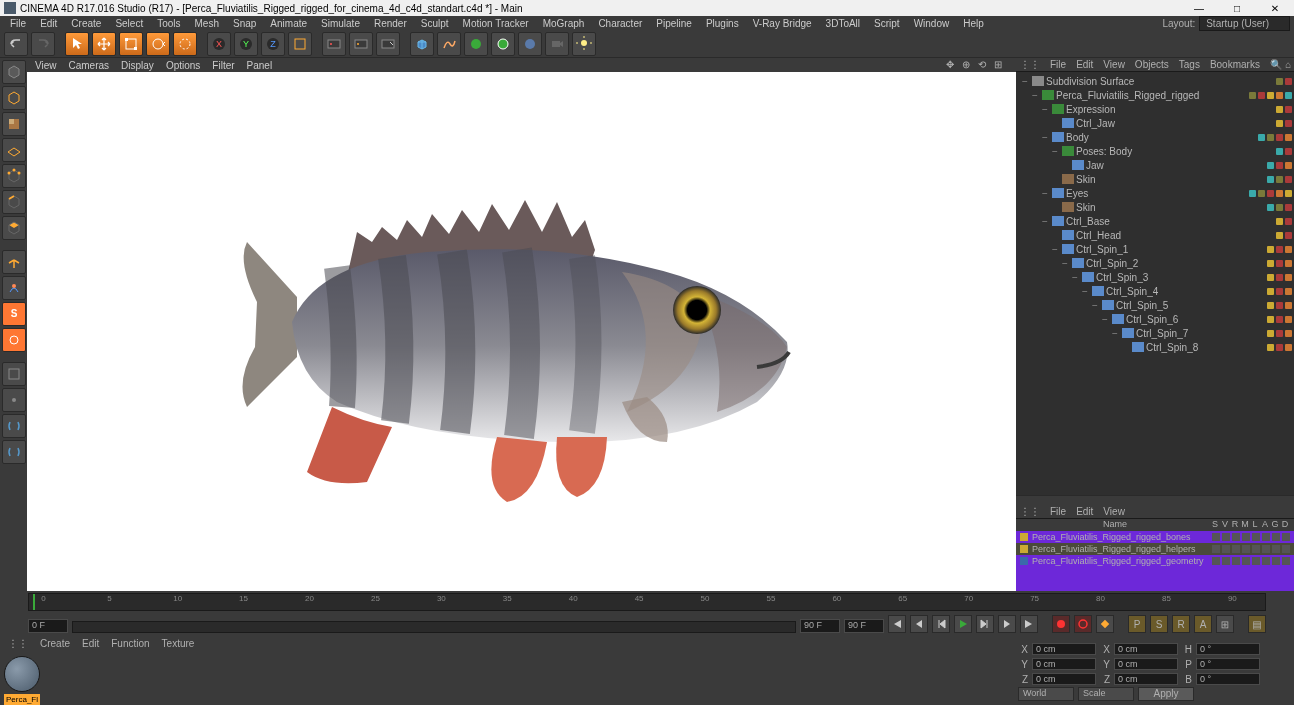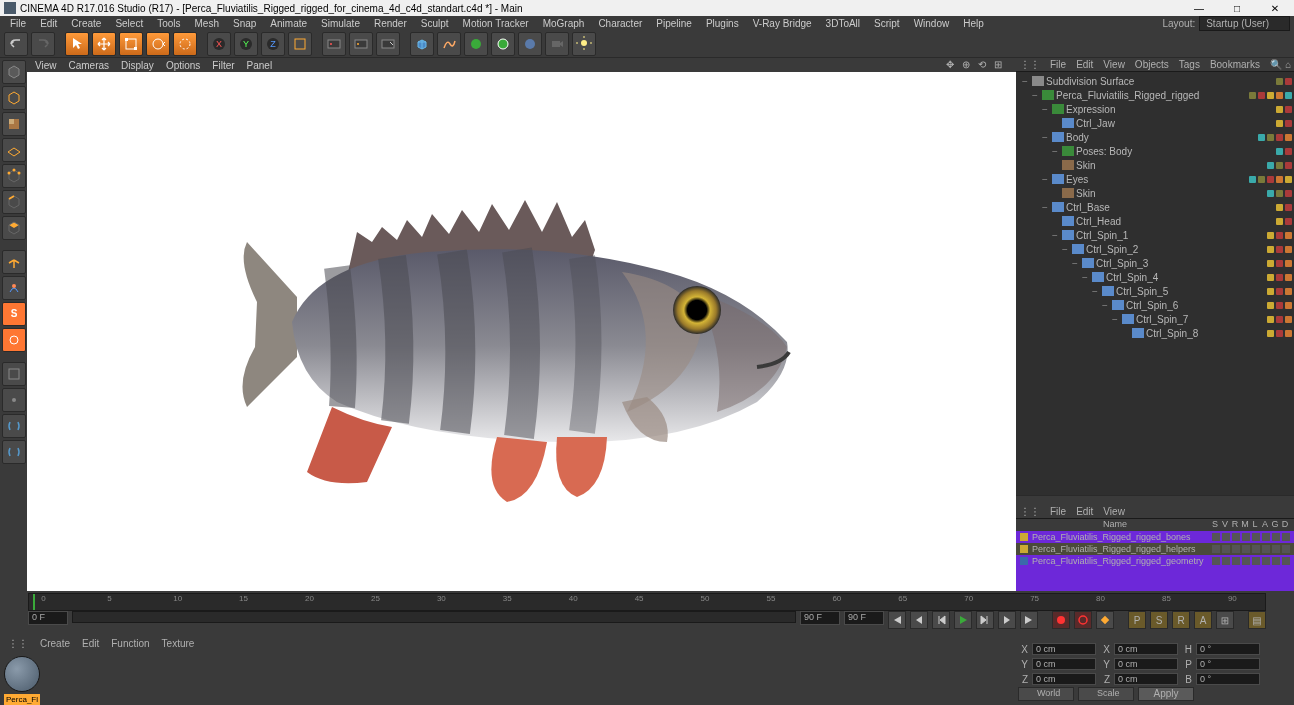--- a/index.html
+++ b/index.html
@@ -68,40 +68,40 @@
 .layer-row .flags { display: flex; gap: 2px; }
 .layer-row .flags span { width: 8px; height: 8px; background: #555; }
 
 .scrollbar-h { height: 10px; background: #3a3a3a; border-top: 1px solid #2a2a2a; }
 
 
 .timeline-area { height: 45px; background: #3a3a3a; }
 .time-ruler { height: 18px; background: #2a2a2a; position: relative; margin: 2px 28px 0 28px; border: 1px solid #1a1a1a; }
 .time-ruler .tick { position: absolute; top: 0; font-size: 8px; color: #888; }
 .time-ruler .playhead { position: absolute; left: 4px; top: 0; width: 2px; height: 100%; background: #3aaa3a; }
-.time-controls { display: flex; align-items: flex-start; height: 22px; padding: 0 28px; gap: 4px; }
+.time-controls { display: flex; align-items: flex-end; height: 22px; padding: 0 28px; gap: 4px; }
 .time-controls .frame-in { width: 40px; height: 14px; background: #1a1a1a; border: 1px solid #4a4a4a; color: #aaa; font-size: 9px; padding: 0 3px; }
 .time-controls .track { flex: 1; height: 12px; background: #2a2a2a; border: 1px solid #1a1a1a; }
 .time-controls .pbtn { width: 18px; height: 18px; background: #4a4a4a; border: 1px solid #2a2a2a; cursor: pointer; display: flex; align-items: center; justify-content: center; }
 .time-controls .pbtn.rec { background: #5a2a2a; }
 .time-controls .pbtn.play svg { fill: #3aaa3a; }
 
 
 .bottom-area { height: 80px; display: flex; background: #3a3a3a; }
 .material-panel { flex: 1; }
 .mat-menu { height: 14px; display: flex; padding: 0 8px; gap: 12px; }
 .mat-content { padding: 4px; }
 .mat-thumb { width: 36px; height: 36px; background: radial-gradient(circle at 35% 35%, #8a9aaa, #4a5a6a); border-radius: 50%; border: 1px solid #1a1a1a; }
 .mat-label { font-size: 8px; background: #ffaa33; color: #000; padding: 1px 2px; margin-top: 2px; width: 36px; overflow: hidden; }
 
 .coord-panel { width: 280px; padding: 4px; }
 .coord-row { display: flex; gap: 4px; align-items: center; height: 14px; margin-bottom: 1px; }
 .coord-row .lbl { width: 10px; text-align: right; }
 .coord-row .val { width: 64px; height: 12px; background: #1a1a1a; border: 1px solid #4a4a4a; font-size: 9px; padding: 0 3px; display: flex; align-items: center; }
-.coord-row .sel { width: 56px; height: 14px; background: #4a4a4a; border: 1px solid #2a2a2a; font-size: 9px; padding: 0 18px; }
+.coord-row .sel { width: 56px; height: 14px; background: #4a4a4a; border: 1px solid #2a2a2a; font-size: 9px; padding: 0 4px; }
 .coord-row .apply { width: 56px; height: 14px; background: #5a5a5a; border: 1px solid #2a2a2a; text-align: center; cursor: pointer; }
 </style>
 </head>
 <body>
 
 <div class="titlebar">
   <div class="icon"></div>
   <div class="title">CINEMA 4D R17.016 Studio (R17) - [Perca_Fluviatilis_Rigged_rigged_for_cinema_4d_c4d_standart.c4d *] - Main</div>
   <div class="controls">
     <span>—</span>
@@ -488,20 +488,31 @@
           <span class="indent" style="width: 34px;"></span>
           <span class="expander">−</span>
           <span class="obj-icon ic-null"></span>
           <span class="label">Poses: Body</span>
           <span class="dots">
             <span class="dot c"></span>
             <span class="dot r"></span>
           </span>
         </div>
         <div class="tree-row">
+          <span class="indent" style="width: 44px;"></span>
+          <span class="expander"></span>
+          <span class="obj-icon ic-joint"></span>
+          <span class="label">Jaw</span>
+          <span class="dots">
+            <span class="dot c"></span>
+            <span class="dot r"></span>
+            <span class="dot o"></span>
+          </span>
+        </div>
+        <div class="tree-row">
           <span class="indent" style="width: 34px;"></span>
           <span class="expander"></span>
           <span class="obj-icon ic-poly"></span>
           <span class="label">Skin</span>
           <span class="dots">
             <span class="dot c"></span>
             <span class="dot g"></span>
             <span class="dot r"></span>
           </span>
         </div>

